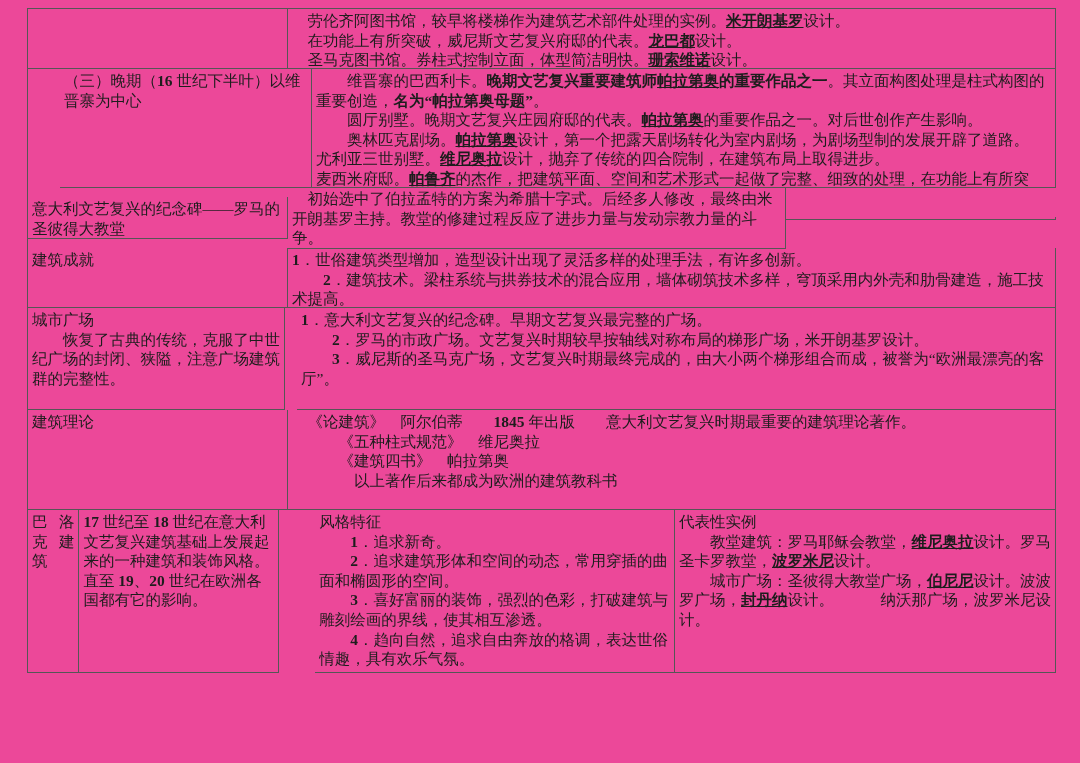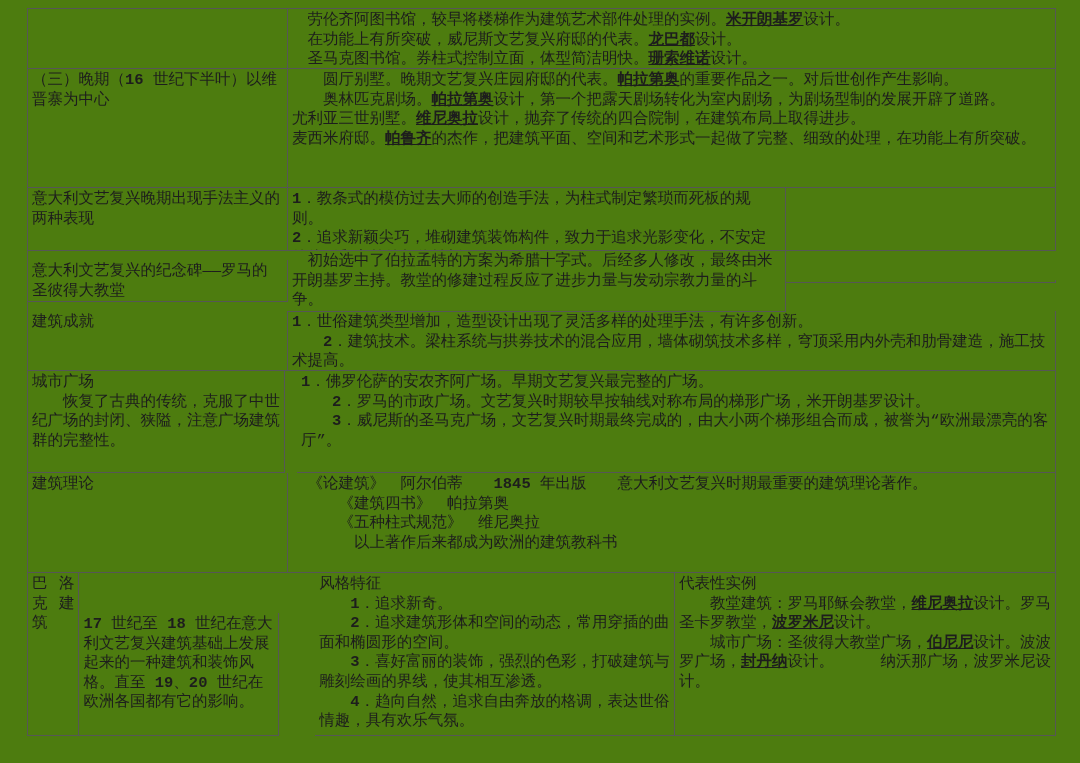--- a/index.html
+++ b/index.html
@@ -1,20 +1,20 @@
 <!DOCTYPE html>
 <html><head>
 <meta charset="utf-8">
 <style>
   html,body { margin:0; padding:0; }
   .page {
     position:relative;
     width:1080px; height:763px;
-    background:#4d7c0f;
-    font-family:Liberation Mono, monospace;
+    background:#ec4899;
+    font-family:Liberation Serif, serif;
     color:#1d1d1d;
     overflow:hidden;
   }
   .doc-table {
     position:absolute; left:27px; top:8px; width:1028px;
     border-top:1px solid #565656;
     border-left:1px solid #565656;
   }
   .row { display:flex; }
   .cell {
@@ -32,26 +32,26 @@
   .i3 { text-indent:3em; }
   .i4 { text-indent:4em; }
   .seg-b { font-weight:bold; }
   .seg-u { text-decoration:underline; }
   
   .w-left   { width:260px; }
   .w-right  { width:768px; }
   .w-mid    { width:498px; }
   .w-rempty { width:270px; }
   .w-c1 { width:53px; }
-  .w-c2 { width:207px;margin-top:40px; }
+  .w-c2 { width:207px; }
   .w-c3 { width:373px;margin-left:36px; }
   .w-c4 { width:395px; }
   
   .h-r0 { height:60px; }
-  .h-r1 { height:119px; }
+  .h-r1 { height:119px;margin-left:32px; }
   .h-r2 { height:63px; }
   .h-r3 { height:60px;align-items:center; }
   .h-r4 { height:60px;justify-content:center; }
   .h-r5 { height:102px;gap:12px; }
   .h-r6 { height:100px; }
   .h-r7 { height:163px; }
   .c1-line { text-align-last:justify; text-align:justify; }
 </style>
 </head>
 <body>
@@ -66,37 +66,28 @@
         <p class="i1"><span>在功能上有所突破，威尼斯文艺复兴府邸的代表。</span><span class="seg-b seg-u">龙巴都</span><span>设计。</span></p>
         <p class="i1"><span>圣马克图书馆。券柱式控制立面，体型简洁明快。</span><span class="seg-b seg-u">珊索维诺</span><span>设计。</span></p>
       </div>
     </div>
 
     <div class="row h-r1">
       <div class="cell w-left">
         <p class="i0"><span>（三）晚期（</span><span class="seg-b">16</span><span> 世纪下半叶）以维晋寨为中心</span></p>
       </div>
       <div class="cell w-right">
+        <p class="i2"><span>维晋寨的巴西利卡。</span><span class="seg-b">晚期文艺复兴重要建筑师</span><span class="seg-b seg-u">帕拉第奥</span><span class="seg-b">的重要作品之一</span><span>。其立面构图处理是柱式构图的重要创造，</span><span class="seg-b">名为“帕拉第奥母题”</span><span>。</span></p>
         <p class="i2"><span>圆厅别墅。晚期文艺复兴庄园府邸的代表。</span><span class="seg-b seg-u">帕拉第奥</span><span>的重要作品之一。对后世创作产生影响。</span></p>
         <p class="i2"><span>奥林匹克剧场。</span><span class="seg-b seg-u">帕拉第奥</span><span>设计，第一个把露天剧场转化为室内剧场，为剧场型制的发展开辟了道路。</span></p>
         <p><span>尤利亚三世别墅。</span><span class="seg-b seg-u">维尼奥拉</span><span>设计，抛弃了传统的四合院制，在建筑布局上取得进步。</span></p>
         <p><span>麦西米府邸。</span><span class="seg-b seg-u">帕鲁齐</span><span>的杰作，把建筑平面、空间和艺术形式一起做了完整、细致的处理，在功能上有所突破。</span></p>
       </div>
     </div>
 
-    <div class="row h-r2">
-      <div class="cell w-left">
-        <p><span>意大利文艺复兴晚期出现手法主义的两种表现</span></p>
-      </div>
-      <div class="cell w-mid">
-        <p><span class="seg-b">1</span><span>．教条式的模仿过去大师的创造手法，为柱式制定繁琐而死板的规则。</span></p>
-        <p><span class="seg-b">2</span><span>．追求新颖尖巧，堆砌建筑装饰构件，致力于追求光影变化，不安定的体形和意外的起伏转折。</span></p>
-      </div>
-      <div class="cell w-rempty"></div>
-    </div>
 
     <div class="row h-r3">
       <div class="cell w-left">
         <p><span>意大利文艺复兴的纪念碑——罗马的圣彼得大教堂</span></p>
       </div>
       <div class="cell w-mid">
         <p class="i1"><span>初始选中了伯拉孟特的方案为希腊十字式。后经多人修改，最终由米开朗基罗主持。教堂的修建过程反应了进步力量与发动宗教力量的斗争。</span></p>
       </div>
       <div class="cell w-rempty"></div>
     </div>
@@ -110,34 +101,34 @@
         <p class="i2"><span class="seg-b">2</span><span>．建筑技术。梁柱系统与拱券技术的混合应用，墙体砌筑技术多样，穹顶采用内外壳和肋骨建造，施工技术提高。</span></p>
       </div>
     </div>
 
     <div class="row h-r5">
       <div class="cell w-left">
         <p><span>城市广场</span></p>
         <p class="i2"><span>恢复了古典的传统，克服了中世纪广场的封闭、狭隘，注意广场建筑群的完整性。</span></p>
       </div>
       <div class="cell w-right">
-        <p><span class="seg-b">1</span><span>．佛罗伦萨的安农齐阿广场。早期文艺复兴最完整的广场。</span></p>
+        <p><span class="seg-b">1</span><span>．意大利文艺复兴的纪念碑。早期文艺复兴最完整的广场。</span></p>
         <p class="i2"><span class="seg-b">2</span><span>．罗马的市政广场。文艺复兴时期较早按轴线对称布局的梯形广场，米开朗基罗设计。</span></p>
         <p class="i2"><span class="seg-b">3</span><span>．威尼斯的圣马克广场，文艺复兴时期最终完成的，由大小两个梯形组合而成，被誉为“欧洲最漂亮的客厅”。</span></p>
       </div>
     </div>
 
     <div class="row h-r6">
       <div class="cell w-left">
         <p><span>建筑理论</span></p>
       </div>
       <div class="cell w-right">
         <p class="i1"><span>《论建筑》　阿尔伯蒂　　</span><span class="seg-b">1845</span><span> 年出版　　意大利文艺复兴时期最重要的建筑理论著作。</span></p>
+        <p class="i3"><span>《五种柱式规范》　维尼奥拉</span></p>
         <p class="i3"><span>《建筑四书》　帕拉第奥</span></p>
-        <p class="i3"><span>《五种柱式规范》　维尼奥拉</span></p>
         <p class="i4"><span>以上著作后来都成为欧洲的建筑教科书</span></p>
       </div>
     </div>
 
     <div class="row h-r7">
       <div class="cell w-c1">
         <div class="c1-line">巴 洛</div>
         <div class="c1-line">克 建</div>
         <div class="c1-line">筑</div>
       </div>

